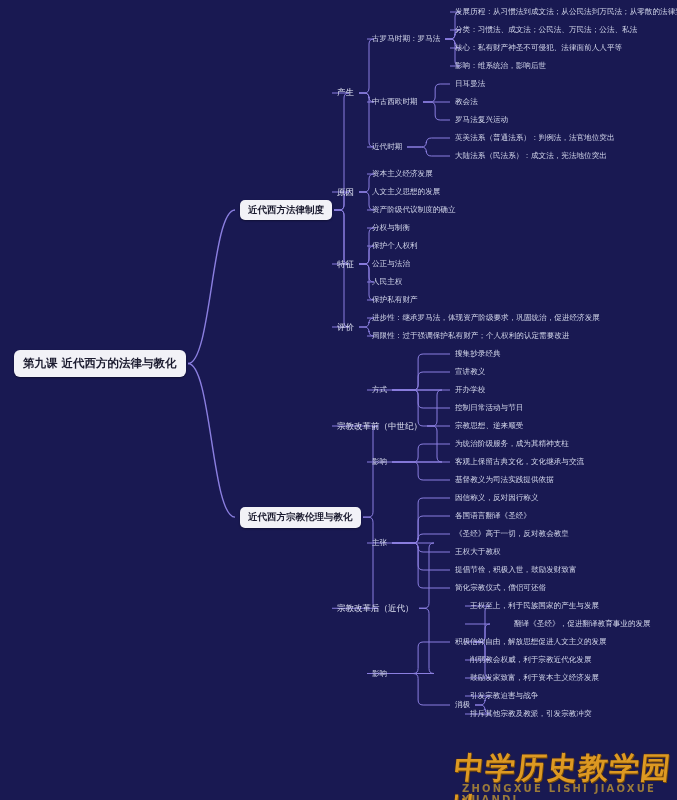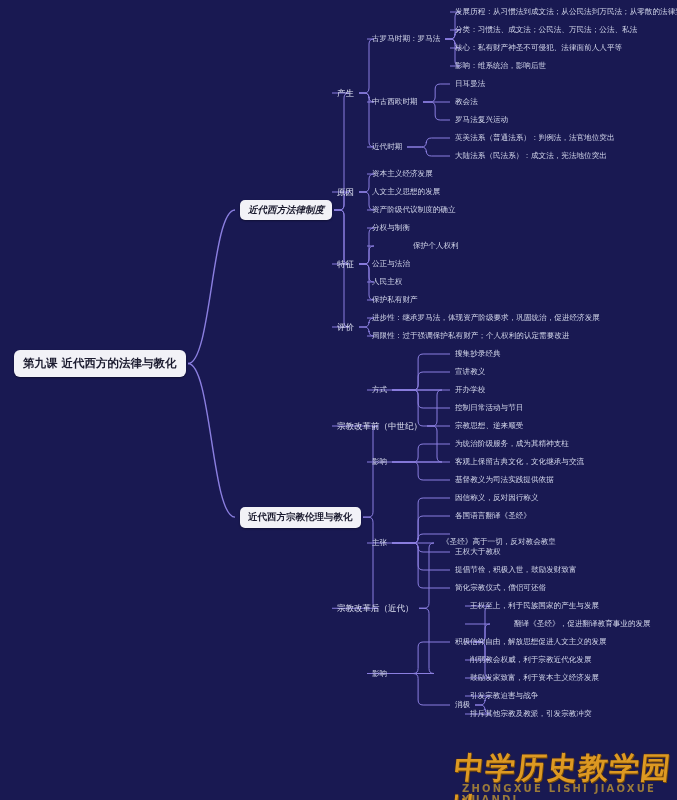--- a/index.html
+++ b/index.html
@@ -148,41 +148,41 @@
       <path d="M 475 642 L 480 642 Q 485 642 485 637 L 485 629 Q 485 624 490 624 L 465 624" stroke="#8b7fe0" stroke-width="1" fill="none"></path>
       <path d="M 475 642 L 465 642" stroke="#8b7fe0" stroke-width="1" fill="none"></path>
       <path d="M 475 642 L 480 642 Q 485 642 485 647 L 485 655 Q 485 660 490 660 L 465 660" stroke="#8b7fe0" stroke-width="1" fill="none"></path>
       <path d="M 475 642 L 480 642 Q 485 642 485 647 L 485 673 Q 485 678 490 678 L 465 678" stroke="#8b7fe0" stroke-width="1" fill="none"></path>
       <path d="M 392 673.5 L 413.1 673.5 Q 418.1 673.5 418.1 678.5 L 418.1 700 Q 418.1 705 423.1 705 L 450 705" stroke="#8b7fe0" stroke-width="1" fill="none"></path>
       <path d="M 475 705 L 480 705 Q 485 705 485 700 L 485 701 Q 485 696 490 696 L 465 696" stroke="#8b7fe0" stroke-width="1" fill="none"></path>
       <path d="M 475 705 L 480 705 Q 485 705 485 710 L 485 709 Q 485 714 490 714 L 465 714" stroke="#8b7fe0" stroke-width="1" fill="none"></path>
     </svg>
   <div id="nodes">
       <div class="node root" style="left: 14px; top: 350.062px;">第九课 近代西方的法律与教化</div>
-      <div class="node l1" style="left: 240px; top: 200px; font-style: italic;">近代西方法律制度</div>
-      <div class="node l2" style="left: 337px; top: 88.5px;">产生</div>
+      <div class="node l1" style="left: 240px; top: 200px;">近代西方法律制度</div>
+      <div class="node l2" style="left: 337px; top: 88.5px; font-family: Liberation Mono, monospace;">产生</div>
       <div class="node l3" style="left: 372px; top: 35px;">古罗马时期：罗马法</div>
       <div class="node l3" style="left: 455px; top: 8px;">发展历程：从习惯法到成文法；从公民法到万民法；从零散的法律到形成体系</div>
       <div class="node l3" style="left: 455px; top: 26px;">分类：习惯法、成文法；公民法、万民法；公法、私法</div>
       <div class="node l3" style="left: 455px; top: 44px;">核心：私有财产神圣不可侵犯、法律面前人人平等</div>
       <div class="node l3" style="left: 455px; top: 62px;">影响：维系统治，影响后世</div>
       <div class="node l3" style="left: 372px; top: 98px;">中古西欧时期</div>
       <div class="node l3" style="left: 455px; top: 80px;">日耳曼法</div>
       <div class="node l3" style="left: 455px; top: 98px;">教会法</div>
       <div class="node l3" style="left: 455px; top: 116px;">罗马法复兴运动</div>
       <div class="node l3" style="left: 372px; top: 143px;">近代时期</div>
       <div class="node l3" style="left: 455px; top: 134px;">英美法系（普通法系）：判例法，法官地位突出</div>
       <div class="node l3" style="left: 455px; top: 152px;">大陆法系（民法系）：成文法，宪法地位突出</div>
       <div class="node l2" style="left: 337px; top: 187.5px;">原因</div>
       <div class="node l3" style="left: 372px; top: 170px; text-align: right;">资本主义经济发展</div>
       <div class="node l3" style="left: 372px; top: 188px;">人文主义思想的发展</div>
       <div class="node l3" style="left: 372px; top: 206px;">资产阶级代议制度的确立</div>
       <div class="node l2" style="left: 337px; top: 259.5px;">特征</div>
       <div class="node l3" style="left: 372px; top: 224px;">分权与制衡</div>
-      <div class="node l3" style="left: 372px; top: 242px; margin-left: 41px;">保护个人权利</div>
+      <div class="node l3" style="left: 372px; top: 242px;">保护个人权利</div>
       <div class="node l3" style="left: 372px; top: 260px;">公正与法治</div>
       <div class="node l3" style="left: 372px; top: 278px;">人民主权</div>
       <div class="node l3" style="left: 372px; top: 296px;">保护私有财产</div>
       <div class="node l2" style="left: 337px; top: 322.5px;">评价</div>
       <div class="node l3" style="left: 372px; top: 314px;">进步性：继承罗马法，体现资产阶级要求，巩固统治，促进经济发展</div>
       <div class="node l3" style="left: 372px; top: 332px;">局限性：过于强调保护私有财产；个人权利的认定需要改进</div>
       <div class="node l1" style="left: 240px; top: 507.125px;">近代西方宗教伦理与教化</div>
       <div class="node l2" style="left: 337px; top: 421.5px;">宗教改革前（中世纪）</div>
       <div class="node l3" style="left: 372px; top: 386px;">方式</div>
       <div class="node l3" style="left: 455px; top: 350px;">搜集抄录经典</div>
@@ -191,21 +191,21 @@
       <div class="node l3" style="left: 455px; top: 404px;">控制日常活动与节日</div>
       <div class="node l3" style="left: 455px; top: 422px;">宗教思想、逆来顺受</div>
       <div class="node l3" style="left: 372px; top: 458px;">影响</div>
       <div class="node l3" style="left: 455px; top: 440px;">为统治阶级服务，成为其精神支柱</div>
       <div class="node l3" style="left: 455px; top: 458px;">客观上保留古典文化，文化继承与交流</div>
       <div class="node l3" style="left: 455px; top: 476px;">基督教义为司法实践提供依据</div>
       <div class="node l2" style="left: 337px; top: 603.75px;">宗教改革后（近代）</div>
       <div class="node l3" style="left: 372px; top: 539px;">主张</div>
       <div class="node l3" style="left: 455px; top: 494px;">因信称义，反对因行称义</div>
       <div class="node l3" style="left: 455px; top: 512px; text-align: center;">各国语言翻译《圣经》</div>
-      <div class="node l3" style="left: 442px; top: 530px; margin-top: 8px;">《圣经》高于一切，反对教会教皇</div>
+      <div class="node l3" style="left: 455px; top: 530px;">《圣经》高于一切，反对教会教皇</div>
       <div class="node l3" style="left: 455px; top: 548px;">王权大于教权</div>
       <div class="node l3" style="left: 455px; top: 566px;">提倡节俭，积极入世，鼓励发财致富</div>
       <div class="node l3" style="left: 455px; top: 584px;">简化宗教仪式，僧侣可还俗</div>
       <div class="node l3" style="left: 372px; top: 669.5px;">影响</div>
       <div class="node l3" style="left: 455px; top: 638px;">积极</div>
       <div class="node l3" style="left: 470px; top: 602px;">王权至上，利于民族国家的产生与发展</div>
       <div class="node l3" style="left: 470px; top: 620px; margin-left: 44px;">翻译《圣经》，促进翻译教育事业的发展</div>
       <div class="node l3" style="left: 470px; top: 638px;">信仰自由，解放思想促进人文主义的发展</div>
       <div class="node l3" style="left: 470px; top: 656px;">削弱教会权威，利于宗教近代化发展</div>
       <div class="node l3" style="left: 470px; top: 674px;">鼓励发家致富，利于资本主义经济发展</div>

